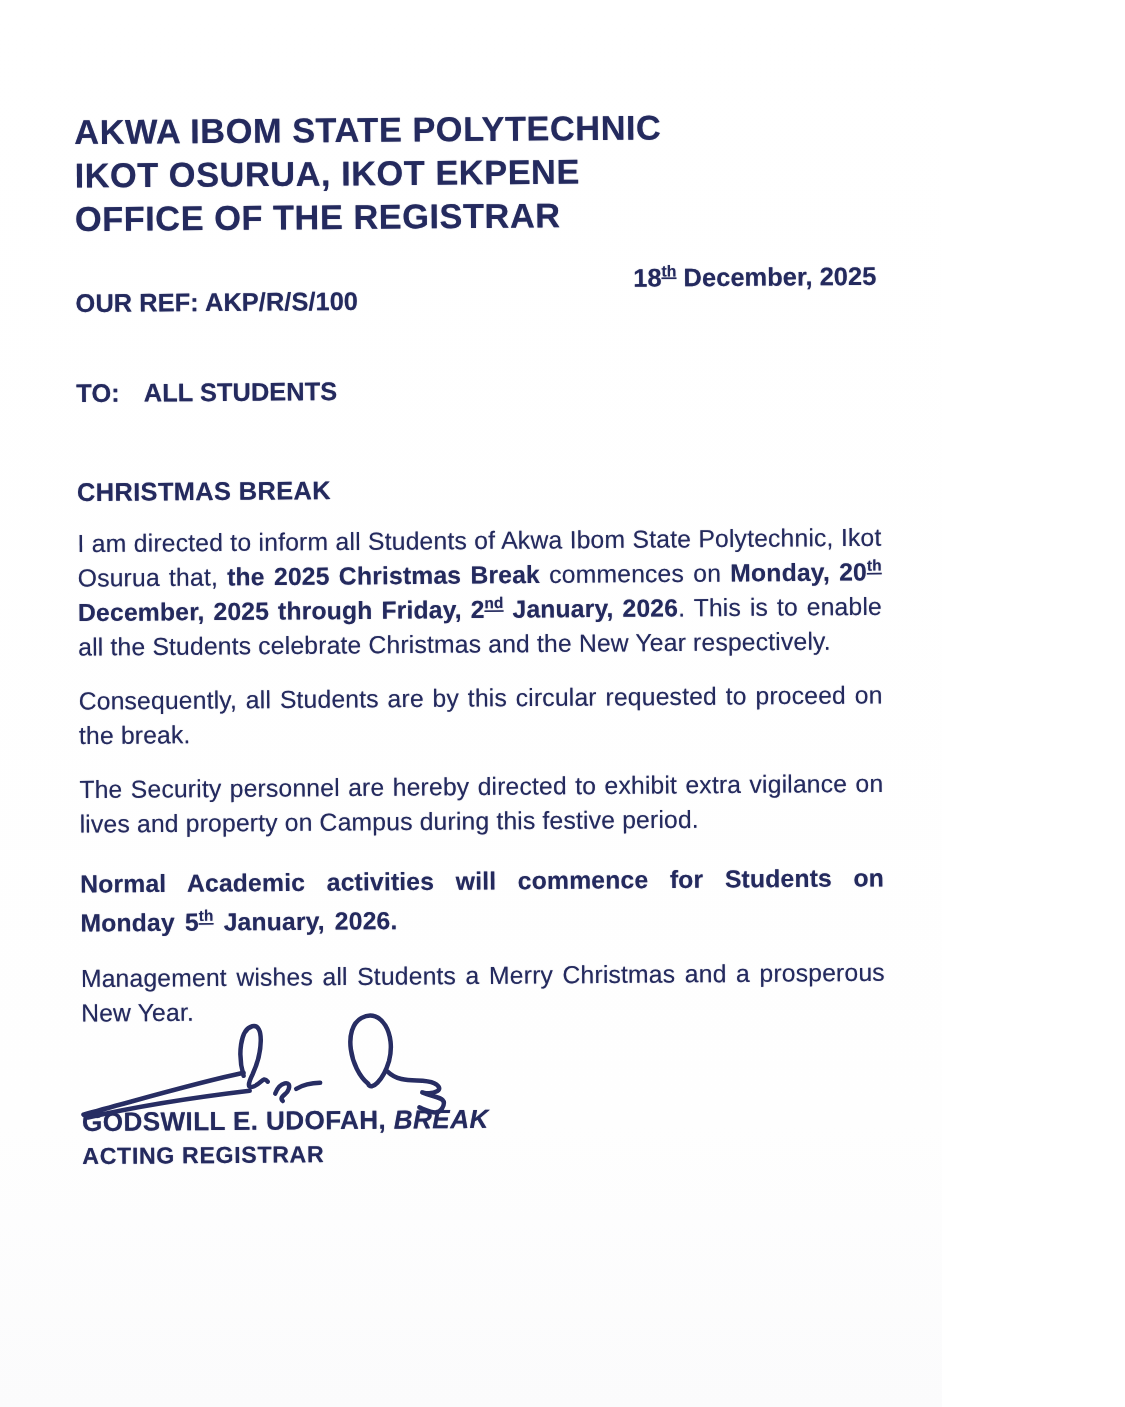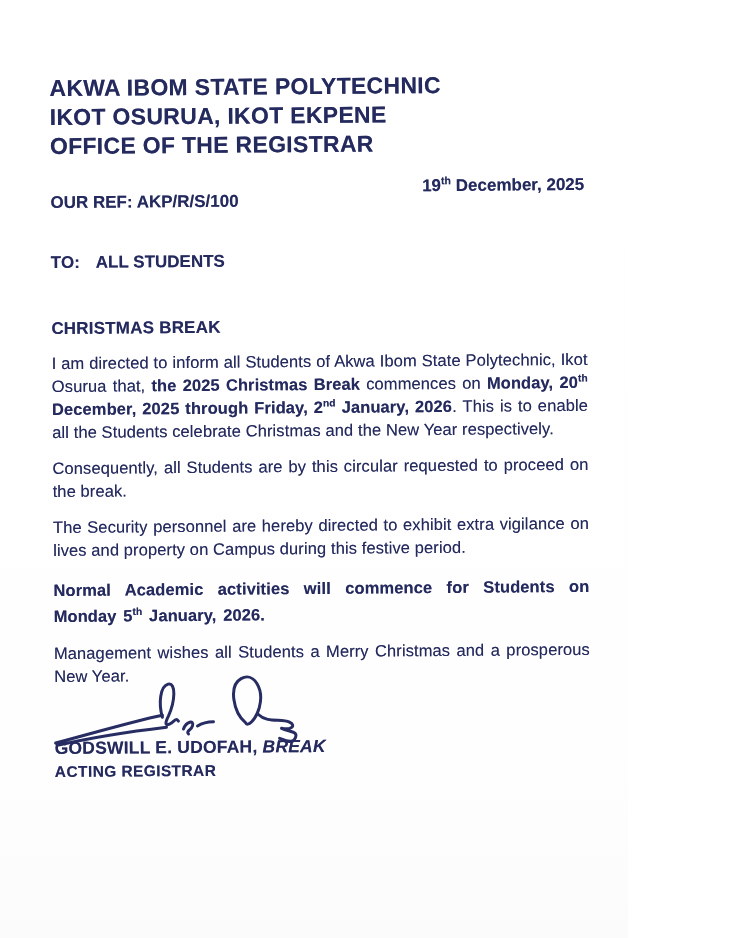--- a/index.html
+++ b/index.html
@@ -65,20 +65,21 @@
     line-height: 26px;
     word-spacing: 2px;
   }
   .b { font-weight: 700; }
   .i { font-style: italic; }
   sup {
     font-size: 62%;
     font-weight: inherit;
     line-height: 0;
     vertical-align: super;
+    text-decoration: underline;
   }
   .signature-wrap {
     margin-top: -16px;
     margin-left: -6px;
     height: 82px;
     position: relative;
     z-index: 2;
   }
   .signature-wrap svg { display: block; }
   .signatory-name {
@@ -102,21 +103,21 @@
 <div class="page">
   <div class="sheet">
 
     <div class="letterhead">
       <div>AKWA IBOM STATE POLYTECHNIC</div>
       <div>IKOT OSURUA, IKOT EKPENE</div>
       <div>OFFICE OF THE REGISTRAR</div>
     </div>
 
     <div class="meta">
-      <div class="date-line"><span class="b">19</span><sup class="b">th</sup><span class="b"> December, 2025</span></div>
+      <div class="date-line"><span class="b">18</span><sup class="b">th</sup><span class="b"> December, 2025</span></div>
       <div class="ref-line">OUR REF: AKP/R/S/100</div>
     </div>
 
     <div class="to-line">
       <span>TO:</span><span class="to-value">ALL STUDENTS</span>
     </div>
 
     <div class="subject-line">CHRISTMAS BREAK</div>
 
     <p class="body-par"><span>I am directed to inform all Students of Akwa Ibom State Polytechnic, Ikot Osurua that, </span><span class="b">the 2025 Christmas Break</span><span> commences on </span><span class="b">Monday, 20</span><sup class="b">th</sup><span class="b"> December, 2025 through Friday, 2</span><sup class="b">nd</sup><span class="b"> January, 2026</span><span>. This is to enable all the Students celebrate Christmas and the New Year respectively.</span></p>

